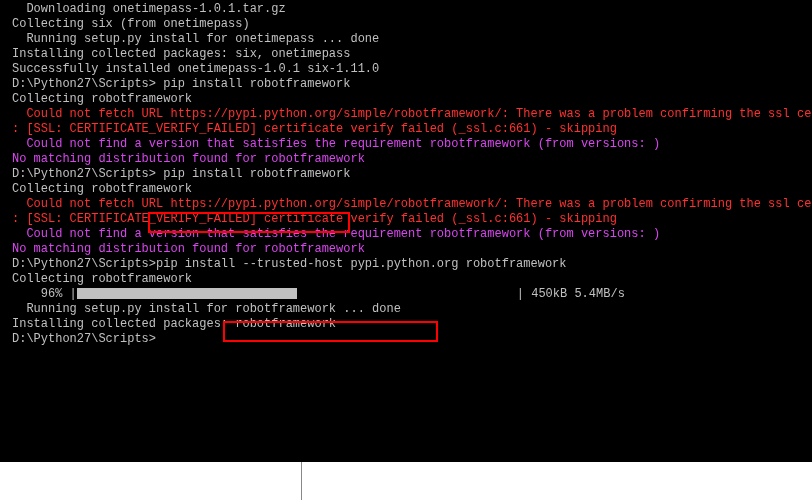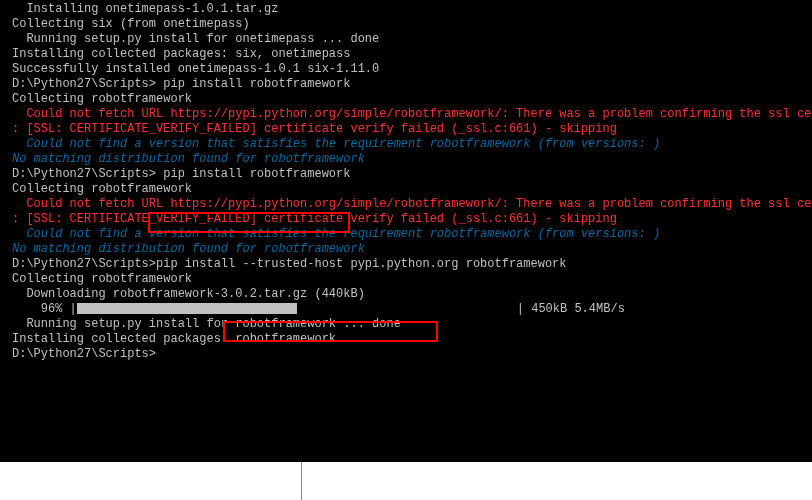--- a/index.html
+++ b/index.html
@@ -20,22 +20,21 @@
       padding: 2px 0 0 12px;
     }
     .terminal-line {
       white-space: pre;
       display: block;
     }
     .red-text {
       color: #ff3030;
     }
     .dark-red-text {
-      color: #0369a1;
-      font-style: italic;
+      color: #d946ef;
     }
     .highlight-box {
       position: absolute;
       border: 2px solid #ff0000;
       pointer-events: none;
     }
     .box1 {
       left: 148px;
       top: 212px;
       width: 202px;
@@ -74,21 +73,21 @@
       top: 462px;
       width: 1px;
       height: 38px;
       background: #888;
     }
   </style>
 </head>
 <body>
 
 <div>
-<span class="terminal-line">  Installing onetimepass-1.0.1.tar.gz</span>
+<span class="terminal-line">  Downloading onetimepass-1.0.1.tar.gz</span>
 <span class="terminal-line">Collecting six (from onetimepass)</span>
 <span class="terminal-line">  Running setup.py install for onetimepass ... done</span>
 <span class="terminal-line">Installing collected packages: six, onetimepass</span>
 <span class="terminal-line">Successfully installed onetimepass-1.0.1 six-1.11.0</span>
 <span class="terminal-line"></span>
 <span class="terminal-line">D:\Python27\Scripts&gt; pip install robotframework</span>
 <span class="terminal-line">Collecting robotframework</span>
 <span class="terminal-line red-text">  Could not fetch URL https://pypi.python.org/simple/robotframework/: There was a problem confirming the ssl certifica</span>
 <span class="terminal-line red-text">: [SSL: CERTIFICATE_VERIFY_FAILED] certificate verify failed (_ssl.c:661) - skipping</span>
 <span class="terminal-line dark-red-text">  Could not find a version that satisfies the requirement robotframework (from versions: )</span>
@@ -96,21 +95,20 @@
 <span class="terminal-line"></span>
 <span class="terminal-line">D:\Python27\Scripts&gt; pip install robotframework</span>
 <span class="terminal-line">Collecting robotframework</span>
 <span class="terminal-line red-text">  Could not fetch URL https://pypi.python.org/simple/robotframework/: There was a problem confirming the ssl certifica</span>
 <span class="terminal-line red-text">: [SSL: CERTIFICATE_VERIFY_FAILED] certificate verify failed (_ssl.c:661) - skipping</span>
 <span class="terminal-line dark-red-text">  Could not find a version that satisfies the requirement robotframework (from versions: )</span>
 <span class="terminal-line dark-red-text">No matching distribution found for robotframework</span>
 <span class="terminal-line"></span>
 <span class="terminal-line">D:\Python27\Scripts&gt;pip install --trusted-host pypi.python.org robotframework</span>
 <span class="terminal-line">Collecting robotframework</span>
-<span class="terminal-line">  Downloading robotframework-3.0.2.tar.gz (440kB)</span>
 <span class="terminal-line"><span>    96% |</span><span class="prog-fill"></span><span class="prog-empty"></span><span>| 450kB 5.4MB/s</span></span>
 <span class="terminal-line">  Running setup.py install for robotframework ... done</span>
 <span class="terminal-line">Installing collected packages: robotframework</span>
 <span class="terminal-line"></span>
 <span class="terminal-line">D:\Python27\Scripts&gt;</span>
 </div>
 
 <div class="highlight-box box1"></div>
 <div class="highlight-box box2"></div>
 

